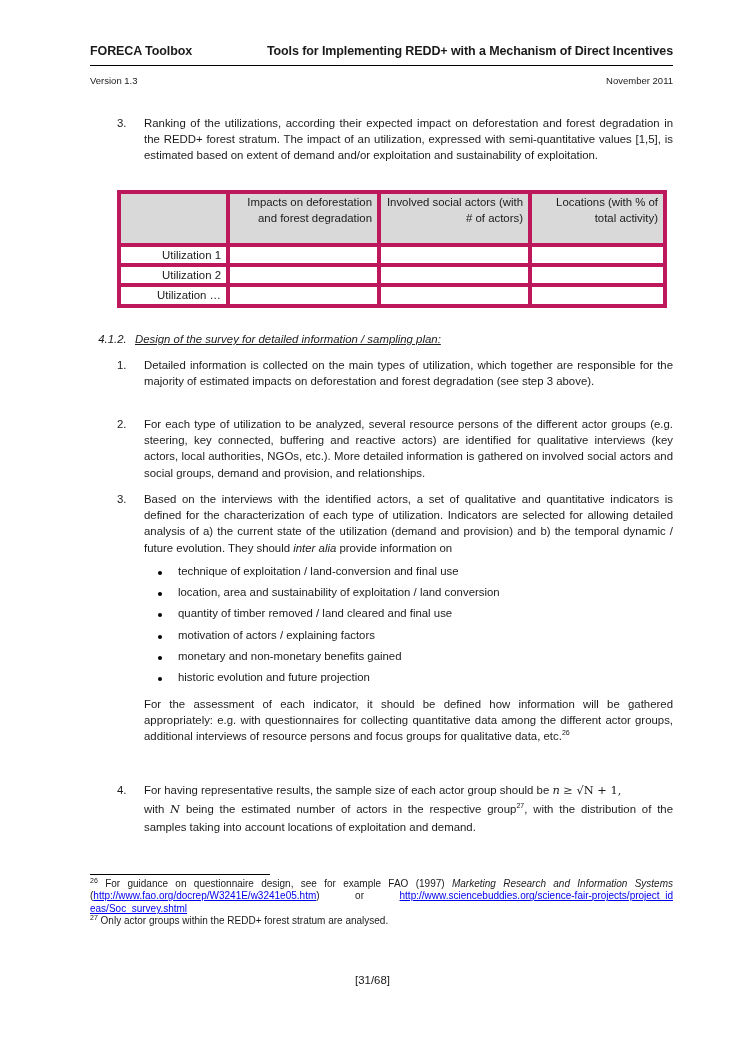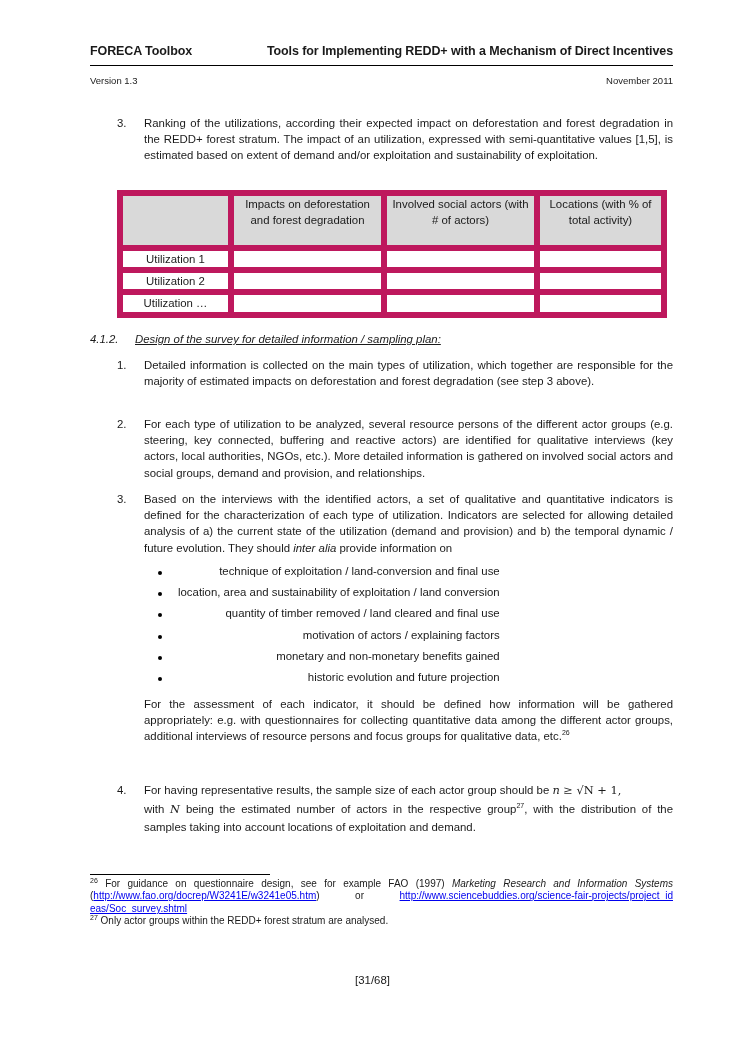--- a/index.html
+++ b/index.html
@@ -22,32 +22,32 @@
       font-size: 9.5px; color: #222; gap: 12px;
     }
     .block { position: absolute; font-size: 11.4px; line-height: 16.2px; text-align: justify; }
     .num { position: absolute; width: 20px; }
     .para-text { margin-left: 27px; }
     table.ut {
       position: absolute; left: 117px; top: 190px; width: 550px;
       border-collapse: collapse; font-size: 11.4px; line-height: 16.2px;
     }
     table.ut td, table.ut th {
-      border: 6px solid #be185d; padding: 0 5px; text-align: center; font-weight: normal; vertical-align: top; margin-top: 36px;
+      border: 4px solid #be185d; padding: 0 5px; text-align: right; font-weight: normal; vertical-align: top; margin-top: 36px;
     }
     table.ut thead th { background: #d9d9d9; height: 49px; }
     table.ut tbody td { height: 16px; }
     .col1 { width: 95px; } .col2 { width: 137px; } .col3 { width: 137px; }
     .section-heading {
-      position: absolute; left: 90px; top: 333px; font-size: 11.4px; font-style: italic;
+      position: absolute; left: 90px; top: 333px; font-size: 11.4px; font-style: italic; text-align: center;
     }
     .section-heading .sec-num { display: inline-block; width: 45px; }
     .section-heading .sec-title { text-decoration: underline; }
     .bullets { position: absolute; left: 158px; top: 565px; font-size: 11.4px; }
-    .bullet-item { height: 21.2px; display: flex; align-items: flex-start; justify-content: space-between; }
+    .bullet-item { height: 21.2px; display: flex; align-items: flex-start; }
     .bullet-dot { width: 4px; height: 4px; border-radius: 50%; background: #000; margin-top: 6px; margin-right: 16px; }
     sup { font-size: 7px; vertical-align: super; line-height: 0; }
     .math { font-family: "DejaVu Serif", serif; font-style: italic; }
     .math-n { font-family: "DejaVu Serif", serif; }
     .footnote-rule { position: absolute; left: 90px; top: 874px; width: 180px; border-top: 1px solid #000; }
     .footnotes { position: absolute; left: 90px; right: 72px; top: 878px; font-size: 10px; line-height: 12.4px; text-align: justify; }
     .fn-link { color: #0000ee; text-decoration: underline; }
     .page-num { position: absolute; left: 0; right: 0; top: 974px; text-align: center; font-size: 11.4px; }
   </style>
 </head>

